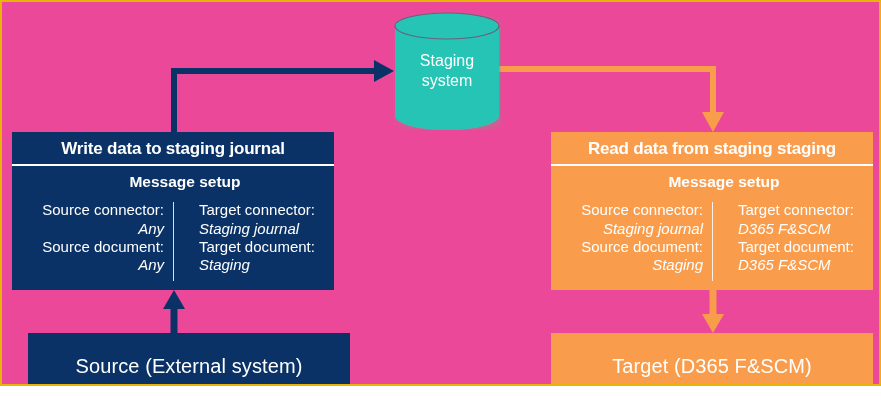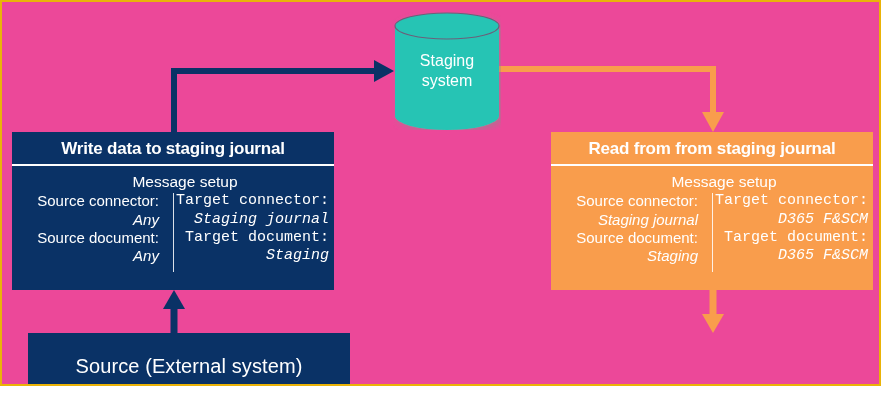--- a/index.html
+++ b/index.html
@@ -38,46 +38,44 @@
     justify-content: center;
     box-sizing: border-box;
   }
   .panel-body {
     position: relative;
     box-sizing: border-box;
     padding-top: 6px;
   }
   .setup-title {
     text-align: center;
-    font-weight: normal;
+    font-weight: bold;
     font-size: 15.5px;
     line-height: 1.25;
-    margin-bottom: 1px;
+    margin-bottom: 10px;
     padding-left: 24px;
   }
   .setup-cols {
     position: relative;
     display: flex;
     align-items: flex-start;
   }
   .setup-col {
     flex: 1 1 50%;
     box-sizing: border-box;
     font-size: 15px;
     line-height: 1.22;
   }
   .setup-col.left {
     text-align: right;
     padding-right: 9px;
   }
   .setup-col.right {
-    text-align: right;
-    padding-left: 8px;
+    padding-left: 26px;
     padding-right: 5px;
-    font-family: Liberation Mono, monospace;
   }
   .setup-col .lbl { display: block; white-space: nowrap; }
   .setup-col .val { display: block; font-style: italic; white-space: nowrap; }
   .col-divider {
     position: absolute;
     top: 1px;
     bottom: -6px;
     left: 50%;
     width: 1px;
     background: rgba(255,255,255,0.85);
@@ -237,21 +235,21 @@
           <span class="lbl">Target connector:</span>
           <span class="val">Staging journal</span>
           <span class="lbl">Target document:</span>
           <span class="val">Staging</span>
         </div>
       </div>
     </div>
   </div>
 
   <div class="panel orange-bg" id="read-panel">
-    <div class="panel-header">Read from from staging journal</div>
+    <div class="panel-header">Read data from staging staging</div>
     <div class="header-rule"></div>
     <div class="panel-body">
       <div class="setup-title">Message setup</div>
       <div class="setup-cols">
         <div class="col-divider"></div>
         <div class="setup-col left">
           <span class="lbl">Source connector:</span>
           <span class="val">Staging journal</span>
           <span class="lbl">Source document:</span>
           <span class="val">Staging</span>
@@ -262,14 +260,17 @@
           <span class="lbl">Target document:</span>
           <span class="val">D365 F&amp;SCM</span>
         </div>
       </div>
     </div>
   </div>
 
   <div class="endpoint blue-bg" id="source-box">
     <span>Source (External system)</span>
   </div>
+  <div class="endpoint orange-bg" id="target-box">
+    <span>Target (D365 F&amp;SCM)</span>
+  </div>
 
 </div>
 
 </body></html>

